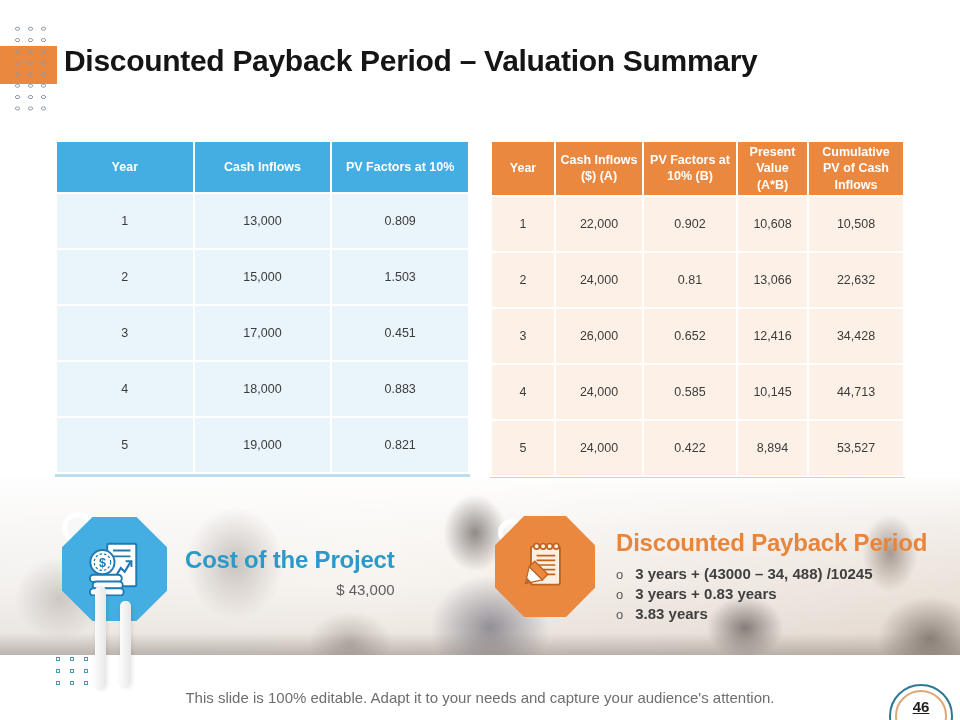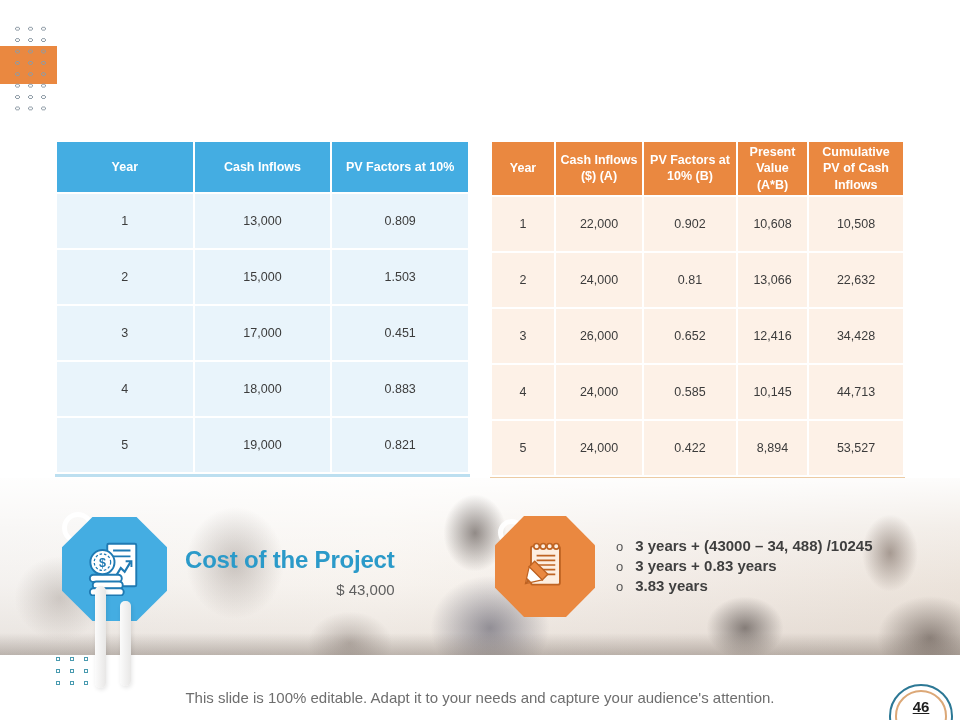--- a/index.html
+++ b/index.html
@@ -145,20 +145,21 @@
   }
 </style>
 </head>
 <body>
 
 <div class="slide">
 
   <div class="deco-orange-rect"></div>
   <div class="deco-dot-grid"></div>
 
+  <h1 class="page-title">Discounted Payback Period – Valuation Summary</h1>
 
   <div class="tbl-wrap blue">
     <table class="data-tbl tbl-blue">
         <thead>
           <tr>
             <th>Year</th>
             <th>Cash Inflows</th>
             <th>PV Factors at 10%</th>
           </tr>
         </thead>
@@ -282,20 +283,21 @@
         <line x1="21" y1="30" x2="41" y2="30" stroke="#bf6322" stroke-width="1.7"></line>
         <line x1="26" y1="35" x2="41" y2="35" stroke="#bf6322" stroke-width="1.7"></line>
         <line x1="28" y1="40" x2="41" y2="40" stroke="#bf6322" stroke-width="1.7"></line>
         <polygon points="13,32 19,26 33,40 27,46" fill="#ea8840" stroke="#bf6322" stroke-width="1.5"></polygon>
         <polygon points="13,32 27,46 9,50" fill="#ffffff" stroke="#bf6322" stroke-width="1.3"></polygon>
         <polygon points="11,44 9,50 15,48" fill="#bf6322"></polygon>
       </svg>
     </span>
   </div>
   <div class="payback-block">
+    <div class="payback-title">Discounted Payback Period</div>
     <ul class="payback-list">
       <li>
         <span class="marker">o</span>
         <span>3 years + (43000 – 34, 488) /10245</span>
       </li>
       <li>
         <span class="marker">o</span>
         <span>3 years + 0.83 years</span>
       </li>
       <li>

